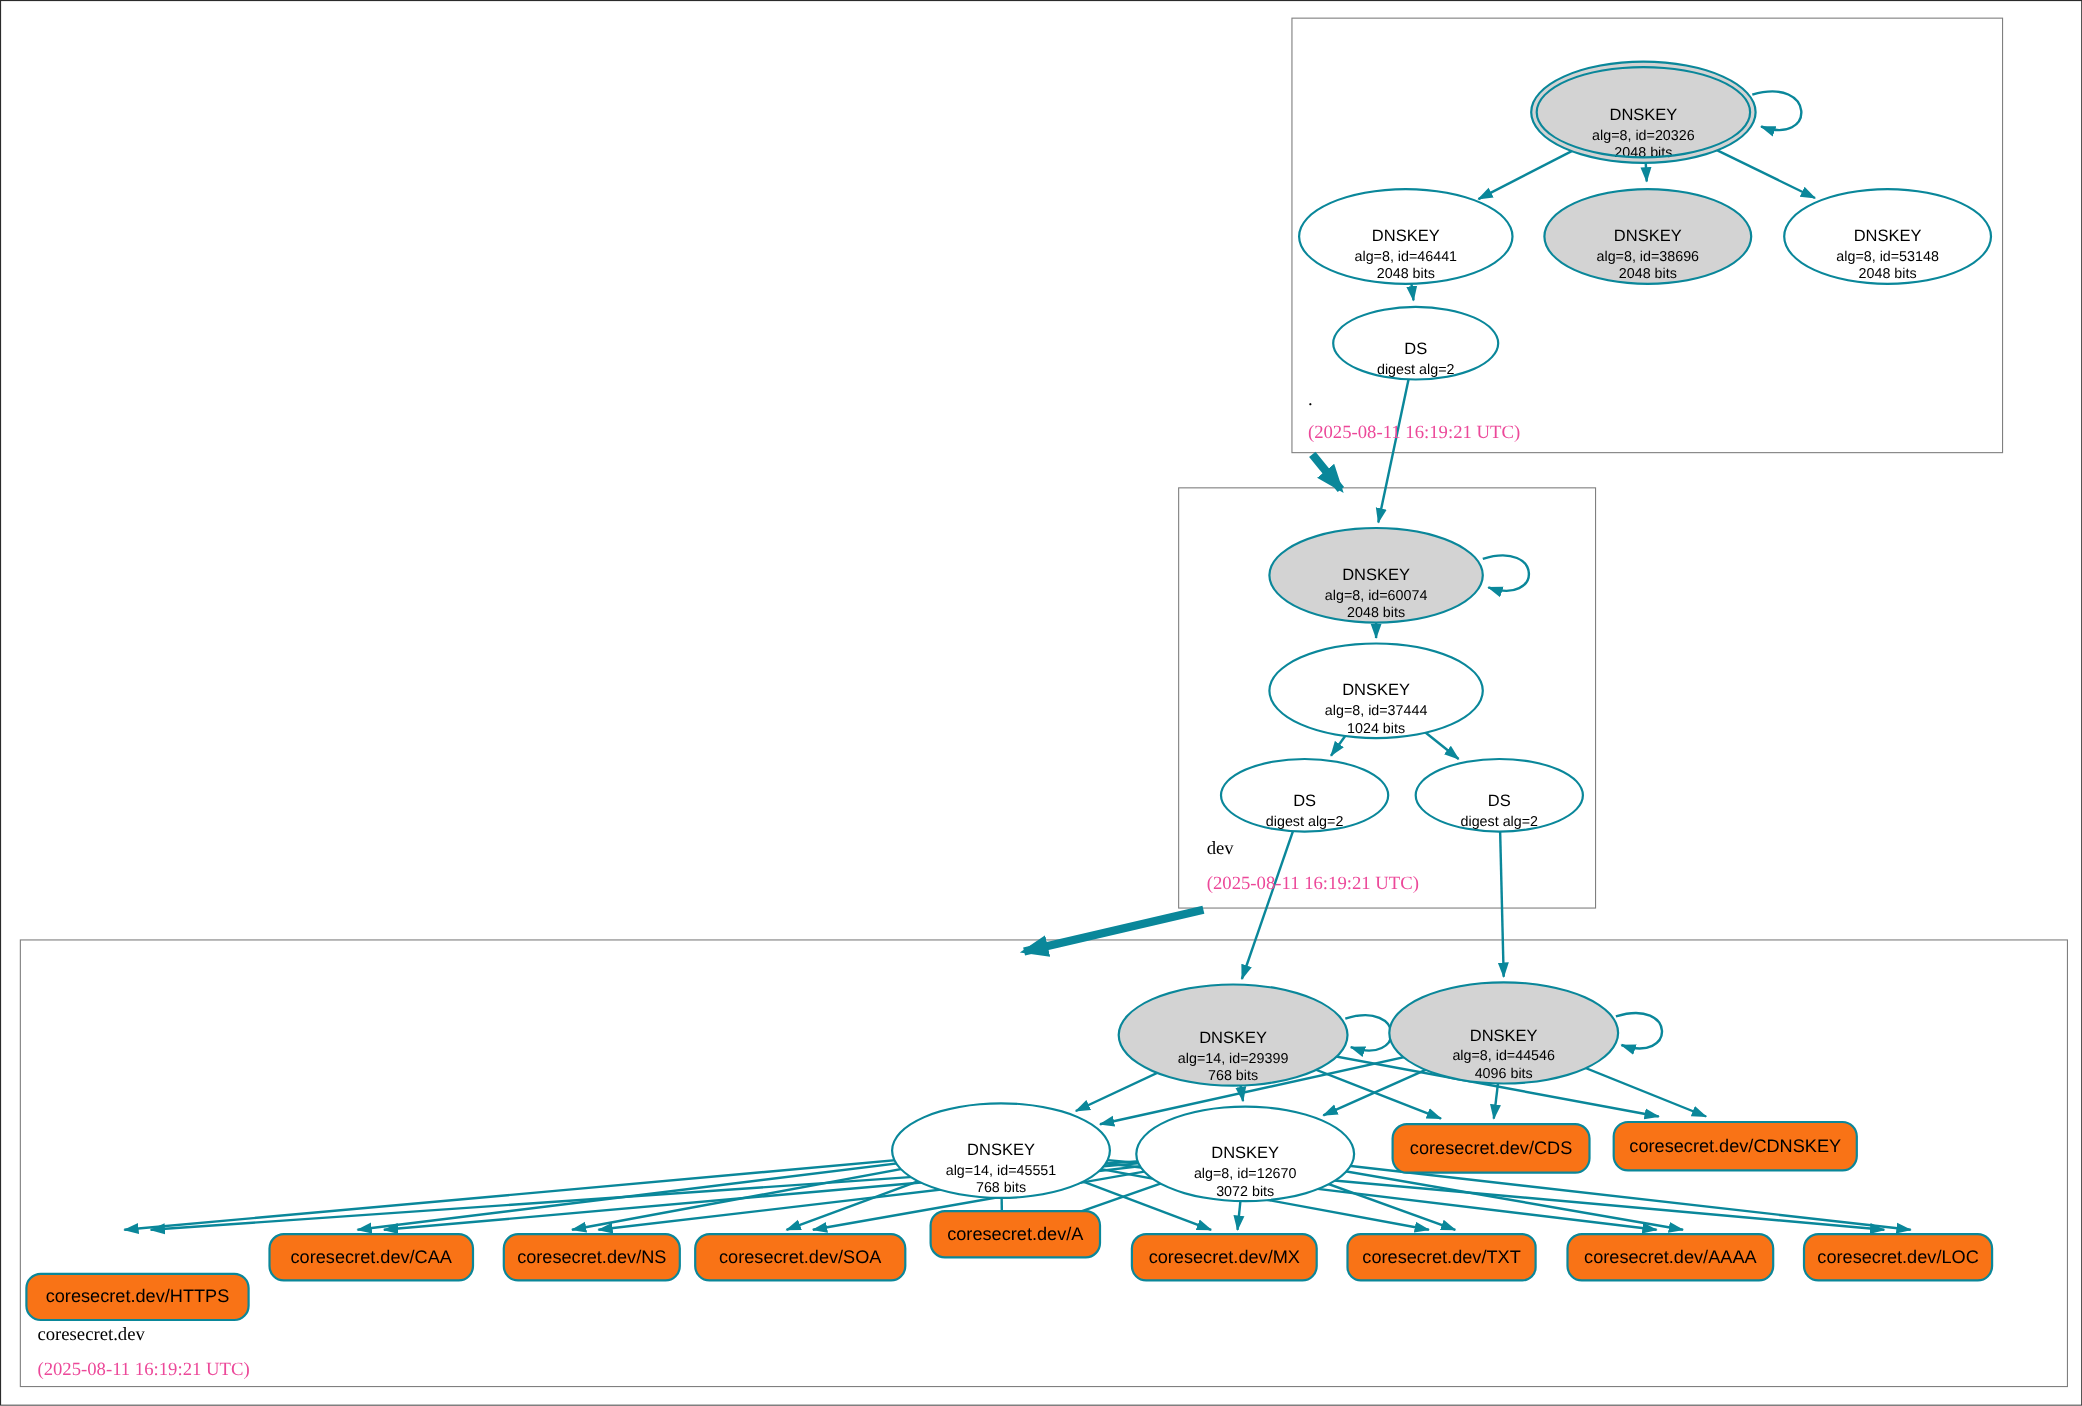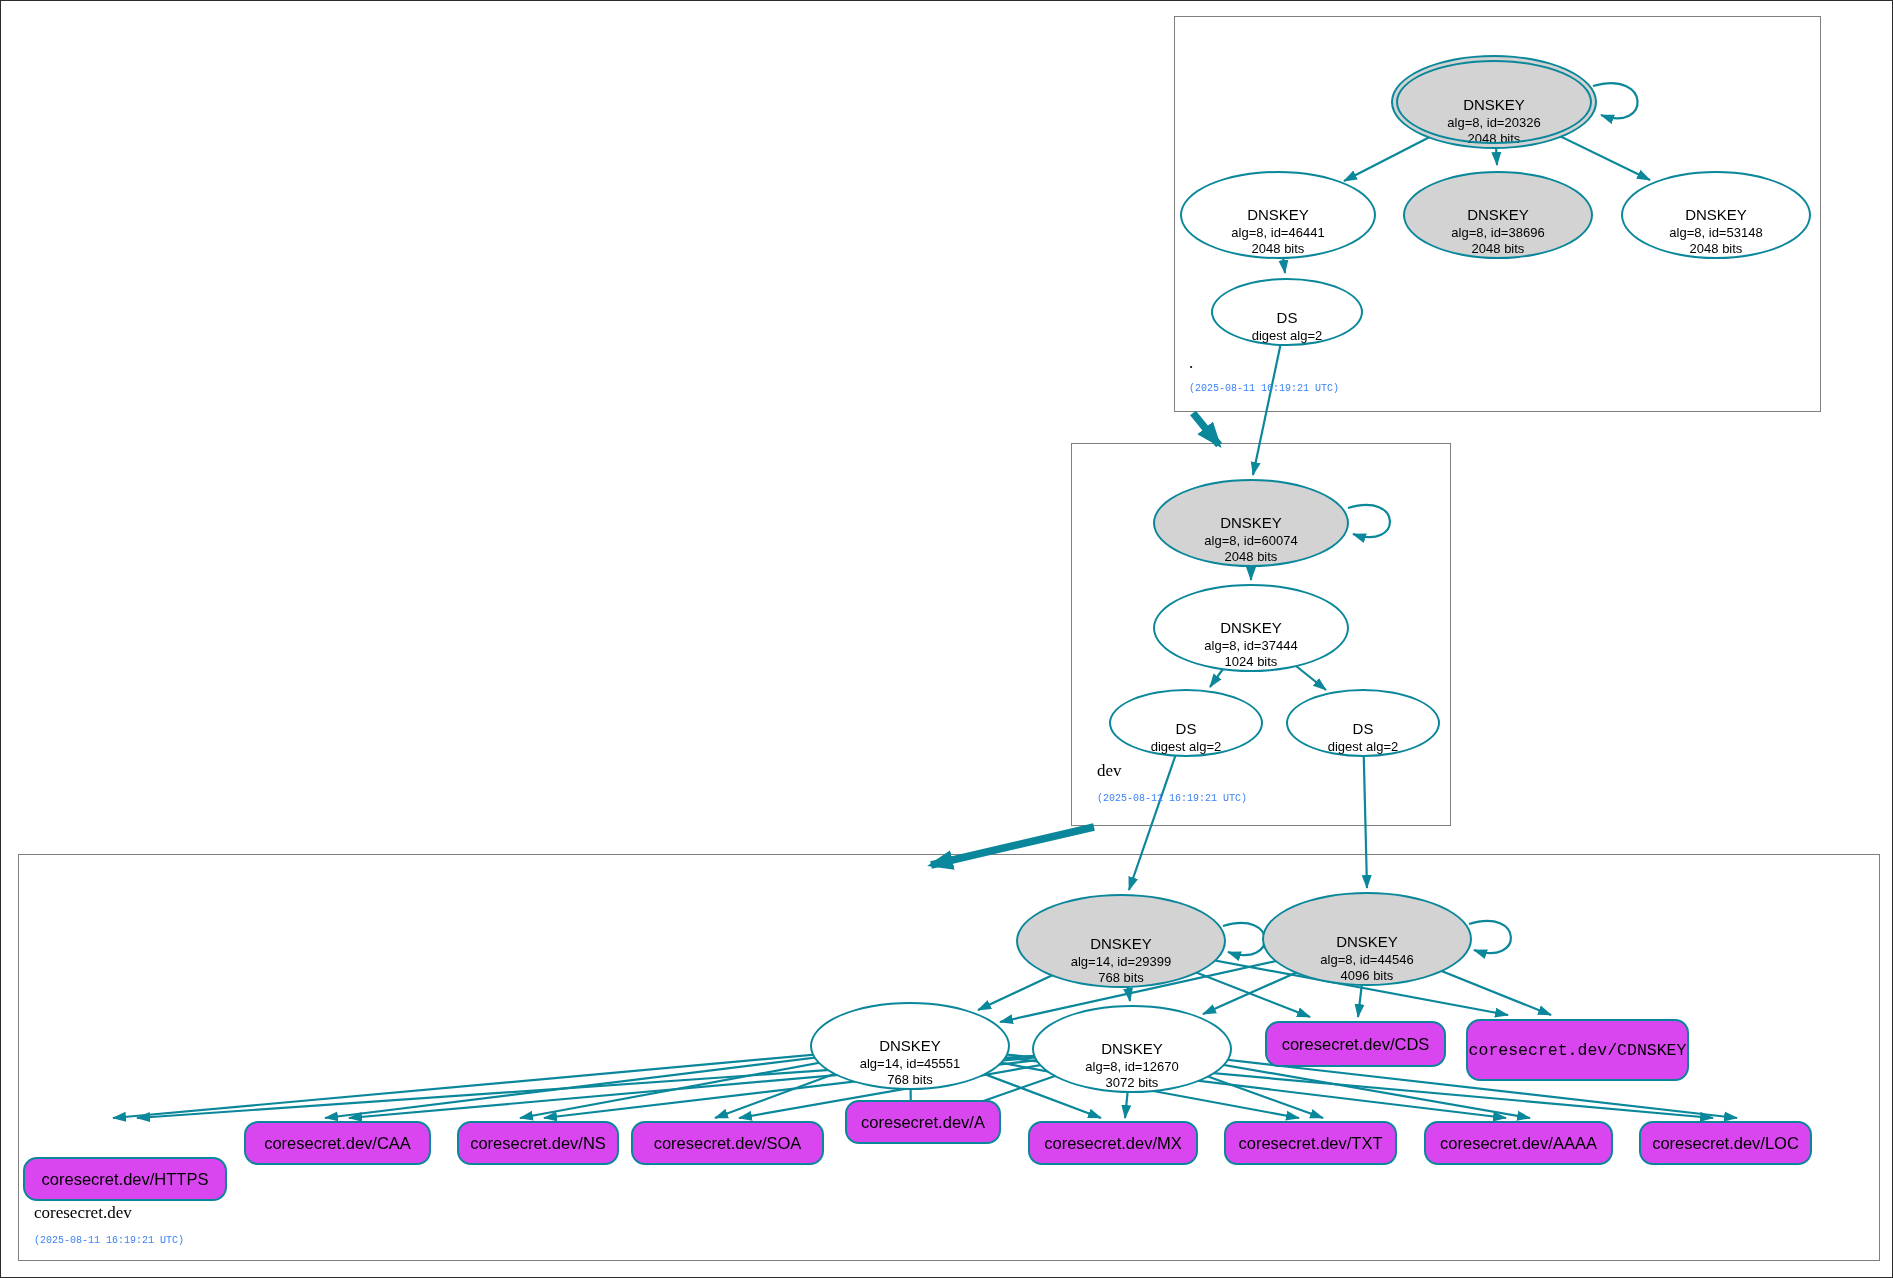--- a/index.html
+++ b/index.html
@@ -4,32 +4,32 @@
 <style>
   html,body{margin:0;padding:0;background:#fff;}
   .canvas{
     position:relative;width:1893px;height:1278px;background:#ffffff;
     box-sizing:border-box;border:1px solid #2b2b2b;overflow:hidden;
     font-family:"Liberation Sans",sans-serif;color:#000;
   }
   svg.edges{position:absolute;left:0;top:0;z-index:1;}
   .zone-box{position:absolute;border:1px solid #7f7f7f;background:transparent;z-index:0;}
   .zone-name{position:absolute;z-index:3;font-family:"Liberation Serif","DejaVu Serif",serif;font-size:17px;color:#000;}
-  .zone-ts{position:absolute;z-index:3;font-family:Liberation Mono, monospace;font-size:10px;color:#3b82f6;}
+  .zone-ts{position:absolute;z-index:3;font-family:Liberation Serif, serif;font-size:17px;color:#ec4899;}
   .node{
     position:absolute;z-index:2;display:flex;flex-direction:column;align-items:center;justify-content:flex-end;
     text-align:center;background:#fff;border:2.5px solid #0a879a;border-radius:50%;box-sizing:border-box;line-height:1.25;
   }
   .node.sep{background:#d3d3d3;}
   .node .t{font-size:15px;}
   .node .d{font-size:13px;}
   .inner-ring{position:absolute;left:3px;top:3px;right:3px;bottom:3px;border:2.5px solid #0a879a;border-radius:50%;pointer-events:none;}
   .rr{
     position:absolute;z-index:2;display:flex;align-items:center;justify-content:center;text-align:center;
-    background:#d946ef;border:2.5px solid #0a879a;border-radius:14px;box-sizing:border-box;font-size:16.5px;
+    background:#f97316;border:2.5px solid #0a879a;border-radius:14px;box-sizing:border-box;font-size:16.5px;
   }
 </style>
 </head>
 <body>
 
 <div class="canvas">
 
   <div class="zone-box" style="left:1173px;top:15px;width:645px;height:394px;"></div>
   <div class="zone-box" style="left:1070px;top:442px;width:378px;height:381px;"></div>
   <div class="zone-box" style="left:17px;top:853px;width:1860px;height:405px;"></div>
@@ -170,21 +170,21 @@
     <span class="d">768 bits</span>
   </div>
 
   <div class="node" style="left:1031px;top:1004px;width:200px;height:88px;">
     <span class="t">DNSKEY</span>
     <span class="d">alg=8, id=12670</span>
     <span class="d">3072 bits</span>
   </div>
 
   <div class="rr" style="left:1264px;top:1020px;width:181px;height:46px;">coresecret.dev/CDS</div>
-  <div class="rr" style="left:1465px;top:1018px;width:223px;height:62px;font-family:Liberation Mono, monospace;">coresecret.dev/CDNSKEY</div>
+  <div class="rr" style="left:1465px;top:1018px;width:223px;height:46px;">coresecret.dev/CDNSKEY</div>
 
   <div class="rr" style="left:22px;top:1156px;width:204px;height:44px;">coresecret.dev/HTTPS</div>
   <div class="rr" style="left:243px;top:1120px;width:187px;height:44px;">coresecret.dev/CAA</div>
   <div class="rr" style="left:456px;top:1120px;width:162px;height:44px;">coresecret.dev/NS</div>
   <div class="rr" style="left:630px;top:1120px;width:193px;height:44px;">coresecret.dev/SOA</div>
   <div class="rr" style="left:844px;top:1099px;width:156px;height:44px;">coresecret.dev/A</div>
   <div class="rr" style="left:1027px;top:1120px;width:170px;height:44px;">coresecret.dev/MX</div>
   <div class="rr" style="left:1223px;top:1120px;width:173px;height:44px;border-radius:13px;">coresecret.dev/TXT</div>
   <div class="rr" style="left:1423px;top:1120px;width:189px;height:44px;">coresecret.dev/AAAA</div>
   <div class="rr" style="left:1638px;top:1120px;width:173px;height:44px;">coresecret.dev/LOC</div>

